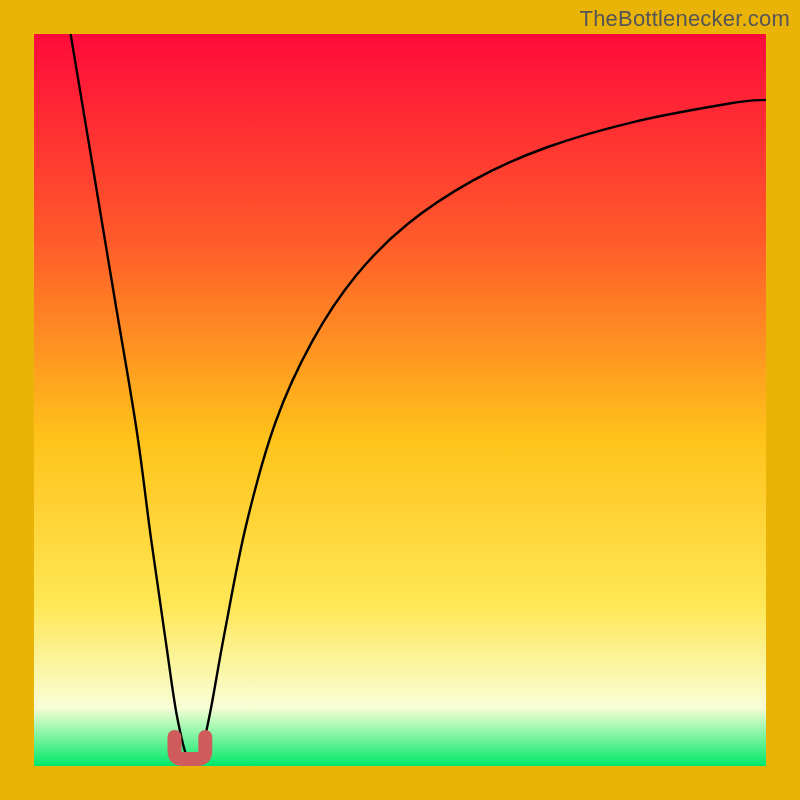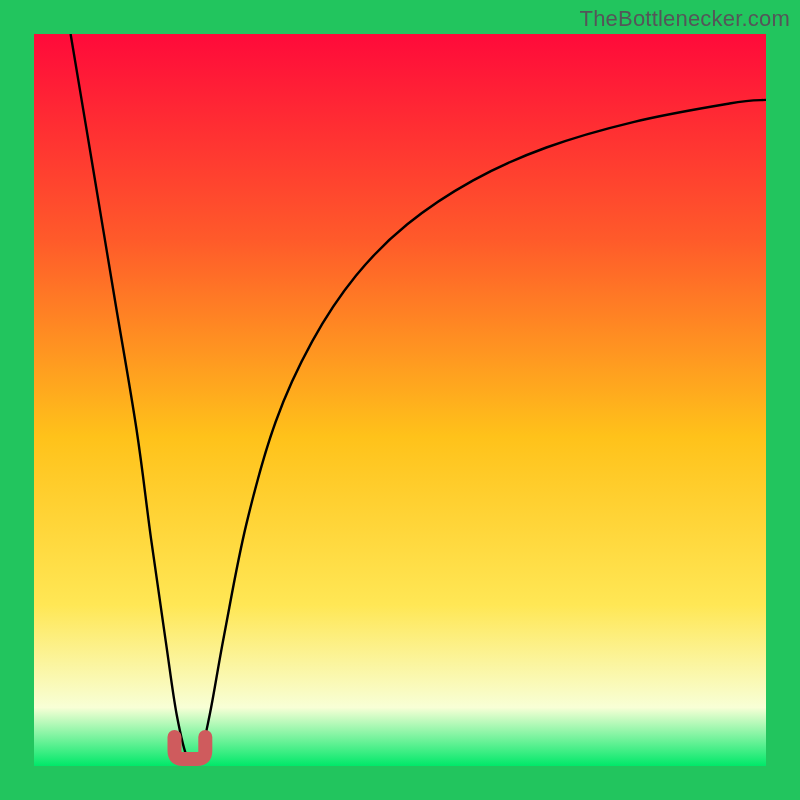--- a/index.html
+++ b/index.html
@@ -9,21 +9,21 @@
     height: 800px;
     background: #000;
     overflow: hidden;
   }
   .frame {
     position: absolute;
     left: 0;
     top: 0;
     width: 800px;
     height: 800px;
-    background: #22c55e;
+    background: #eab308;
   }
   .plot {
     position: absolute;
     left: 34px;
     top: 34px;
     width: 732px;
     height: 732px;
     overflow: hidden;
   }
   .gradient {

